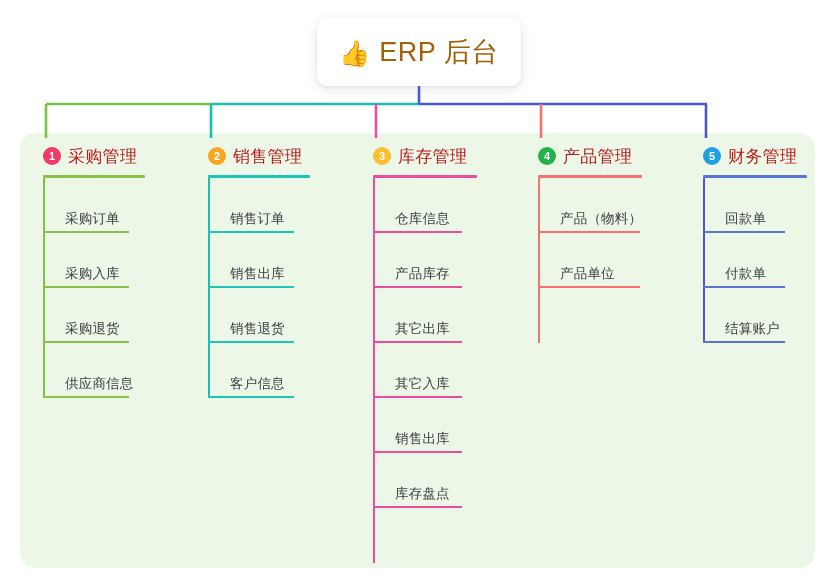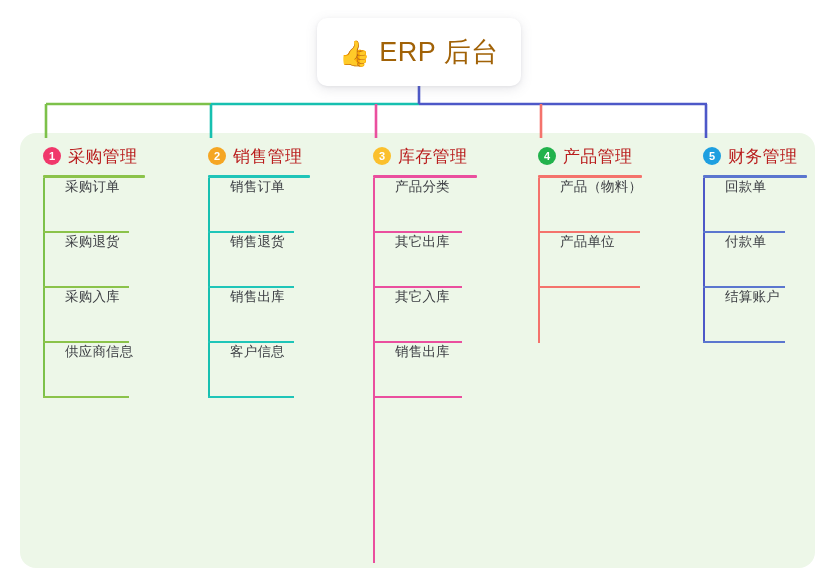--- a/index.html
+++ b/index.html
@@ -118,21 +118,21 @@
     left: 0;
     top: 0;
     width: 2px;
   }
   .leaf {
     position: relative;
     height: 55px;
     box-sizing: border-box;
     padding-left: 22px;
     display: flex;
-    align-items: flex-start;
+    align-items: flex-end;
     font-family: Liberation Serif, serif;
   }
   .leaf-label {
     font-size: 13.5px;
     color: #3a3c41;
     letter-spacing: 0.2px;
     padding-bottom: 5px;
     white-space: nowrap;
   }
   .leaf-rule {
@@ -173,81 +173,89 @@
           <span class="col-title">采购管理</span>
         </div>
         <div class="col-rule" style="width: 102px; background: rgb(139, 195, 74);"></div>
         <div class="leaves">
           <div class="spine" style="background: rgb(125, 193, 74); height: 220px;"></div>
           <div class="leaf">
             <span class="leaf-label">采购订单</span>
             <div class="leaf-rule" style="width: 86px; background: rgb(139, 195, 74);"></div>
           </div>
           <div class="leaf">
+            <span class="leaf-label">采购入库</span>
+            <div class="leaf-rule" style="width: 86px; background: rgb(139, 195, 74);"></div>
+          </div>
+          <div class="leaf">
             <span class="leaf-label">采购退货</span>
             <div class="leaf-rule" style="width: 86px; background: rgb(139, 195, 74);"></div>
           </div>
           <div class="leaf">
-            <span class="leaf-label">采购入库</span>
-            <div class="leaf-rule" style="width: 86px; background: rgb(139, 195, 74);"></div>
-          </div>
-          <div class="leaf">
             <span class="leaf-label">供应商信息</span>
             <div class="leaf-rule" style="width: 86px; background: rgb(139, 195, 74);"></div>
           </div>
         </div>
       </div>
       <div class="col" style="left: 208px;">
         <div class="col-head">
           <span class="badge" style="background: rgb(245, 166, 35);">2</span>
           <span class="col-title">销售管理</span>
         </div>
         <div class="col-rule" style="width: 102px; background: rgb(31, 197, 184);"></div>
         <div class="leaves">
           <div class="spine" style="background: rgb(23, 192, 176); height: 220px;"></div>
           <div class="leaf">
             <span class="leaf-label">销售订单</span>
             <div class="leaf-rule" style="width: 86px; background: rgb(31, 197, 184);"></div>
           </div>
           <div class="leaf">
+            <span class="leaf-label">销售出库</span>
+            <div class="leaf-rule" style="width: 86px; background: rgb(31, 197, 184);"></div>
+          </div>
+          <div class="leaf">
             <span class="leaf-label">销售退货</span>
             <div class="leaf-rule" style="width: 86px; background: rgb(31, 197, 184);"></div>
           </div>
           <div class="leaf">
-            <span class="leaf-label">销售出库</span>
-            <div class="leaf-rule" style="width: 86px; background: rgb(31, 197, 184);"></div>
-          </div>
-          <div class="leaf">
             <span class="leaf-label">客户信息</span>
             <div class="leaf-rule" style="width: 86px; background: rgb(31, 197, 184);"></div>
           </div>
         </div>
       </div>
       <div class="col" style="left: 373px;">
         <div class="col-head">
           <span class="badge" style="background: rgb(251, 192, 45);">3</span>
           <span class="col-title">库存管理</span>
         </div>
         <div class="col-rule" style="width: 104px; background: rgb(234, 79, 158);"></div>
         <div class="leaves">
           <div class="spine" style="background: rgb(234, 79, 158); height: 385px;"></div>
           <div class="leaf">
-            <span class="leaf-label">产品分类</span>
+            <span class="leaf-label">仓库信息</span>
+            <div class="leaf-rule" style="width: 89px; background: rgb(234, 79, 158);"></div>
+          </div>
+          <div class="leaf">
+            <span class="leaf-label">产品库存</span>
             <div class="leaf-rule" style="width: 89px; background: rgb(234, 79, 158);"></div>
           </div>
           <div class="leaf">
             <span class="leaf-label">其它出库</span>
             <div class="leaf-rule" style="width: 89px; background: rgb(234, 79, 158);"></div>
           </div>
           <div class="leaf">
             <span class="leaf-label">其它入库</span>
             <div class="leaf-rule" style="width: 89px; background: rgb(234, 79, 158);"></div>
           </div>
           <div class="leaf">
             <span class="leaf-label">销售出库</span>
+            <div class="leaf-rule" style="width: 89px; background: rgb(234, 79, 158);"></div>
+          </div>
+          <div class="leaf">
+            <span class="leaf-label">库存盘点</span>
             <div class="leaf-rule" style="width: 89px; background: rgb(234, 79, 158);"></div>
           </div>
         </div>
       </div>
       <div class="col" style="left: 538px;">
         <div class="col-head">
           <span class="badge" style="background: rgb(34, 178, 76);">4</span>
           <span class="col-title">产品管理</span>
         </div>
         <div class="col-rule" style="width: 104px; background: rgb(244, 115, 108);"></div>

